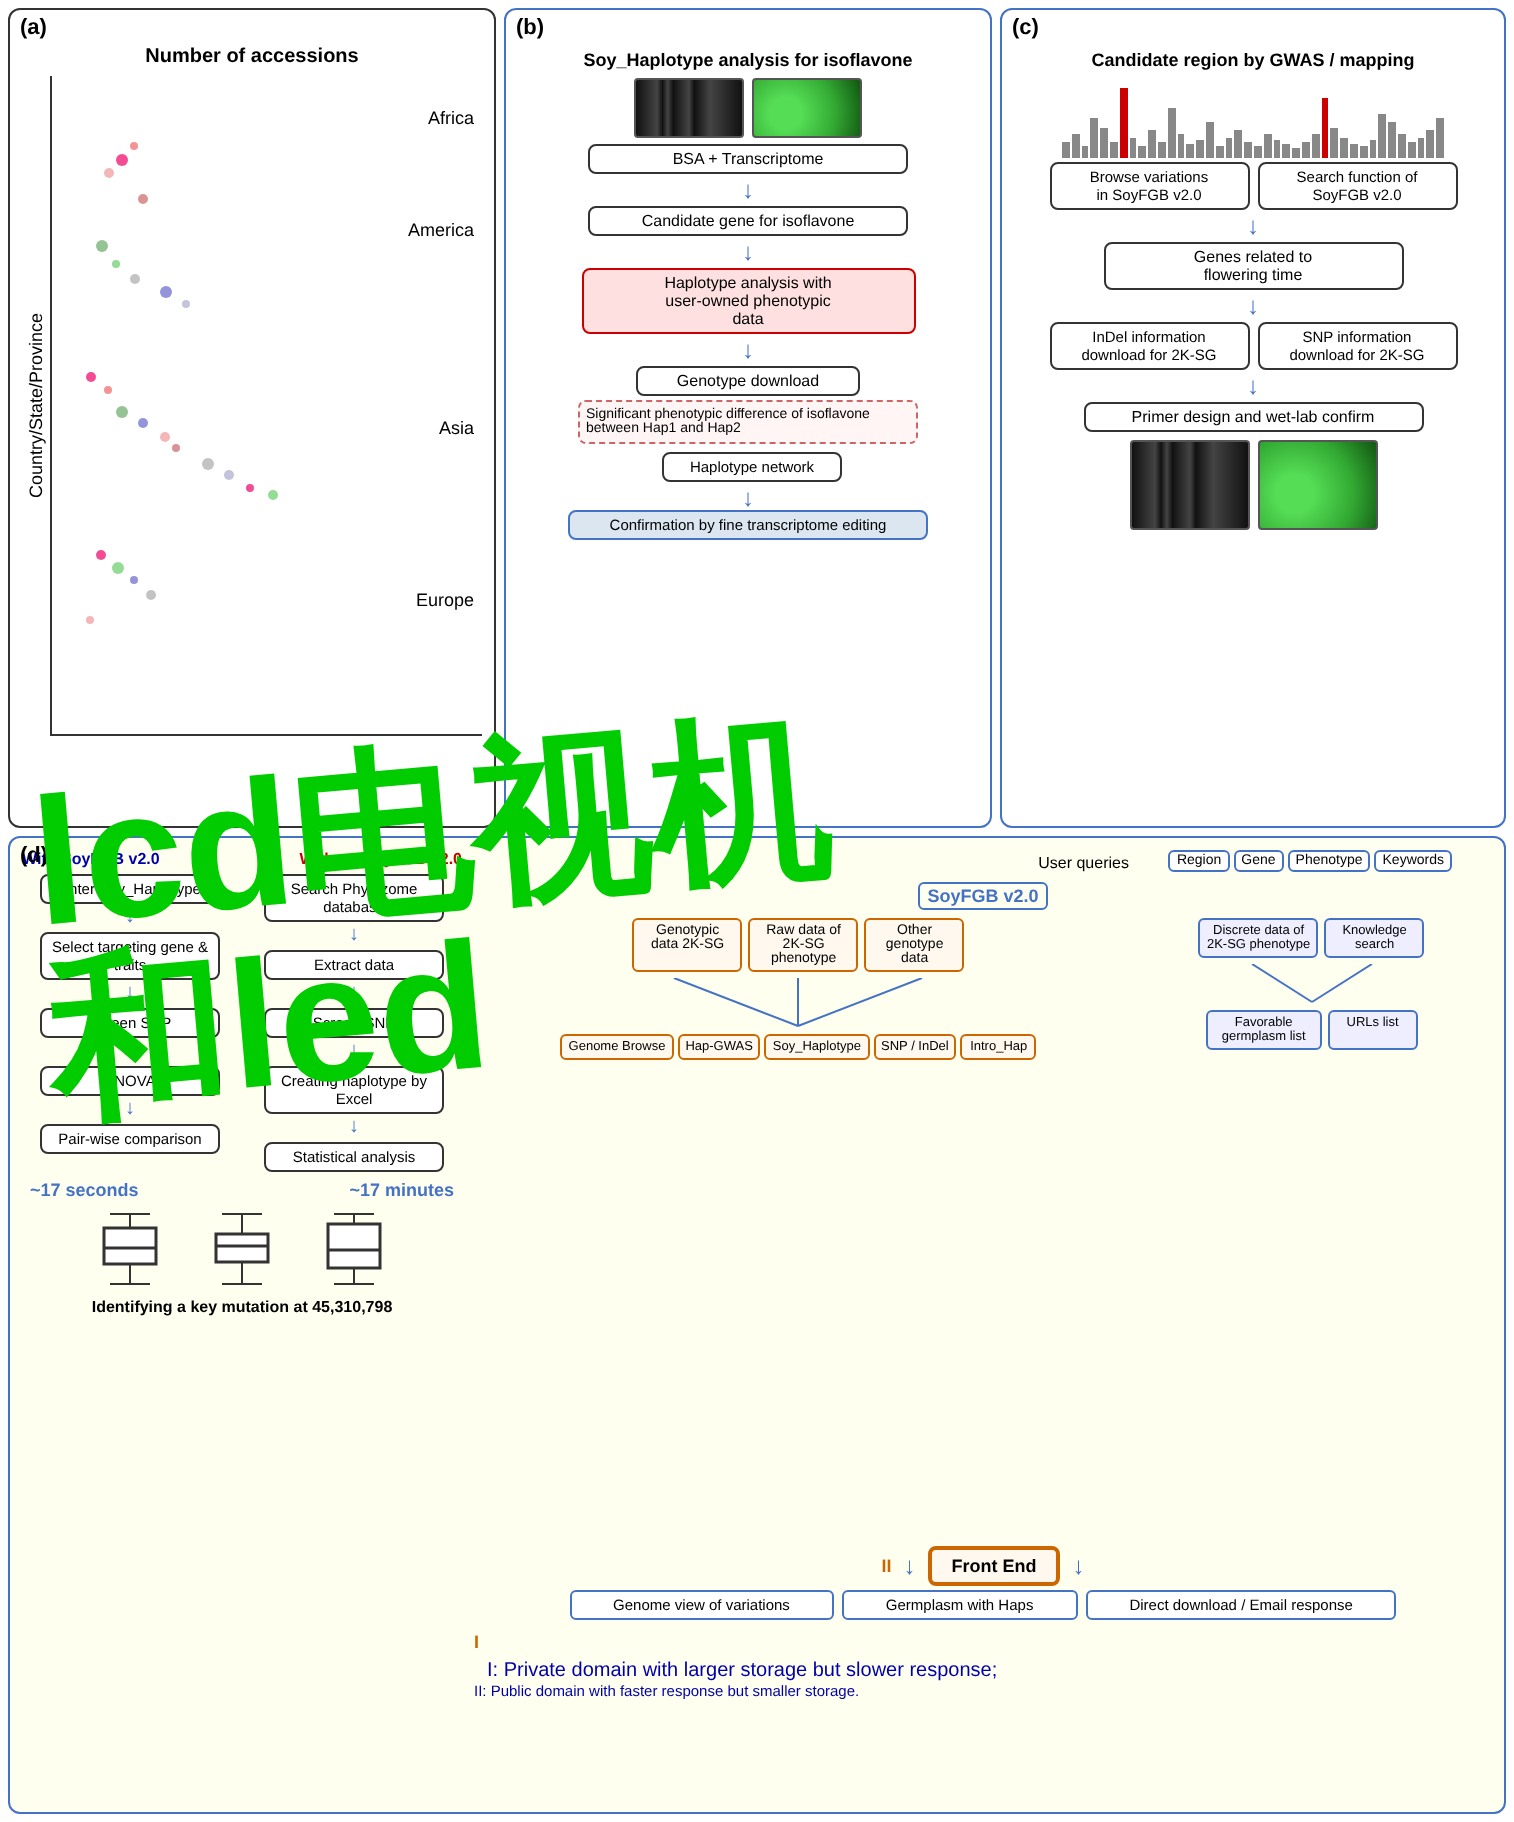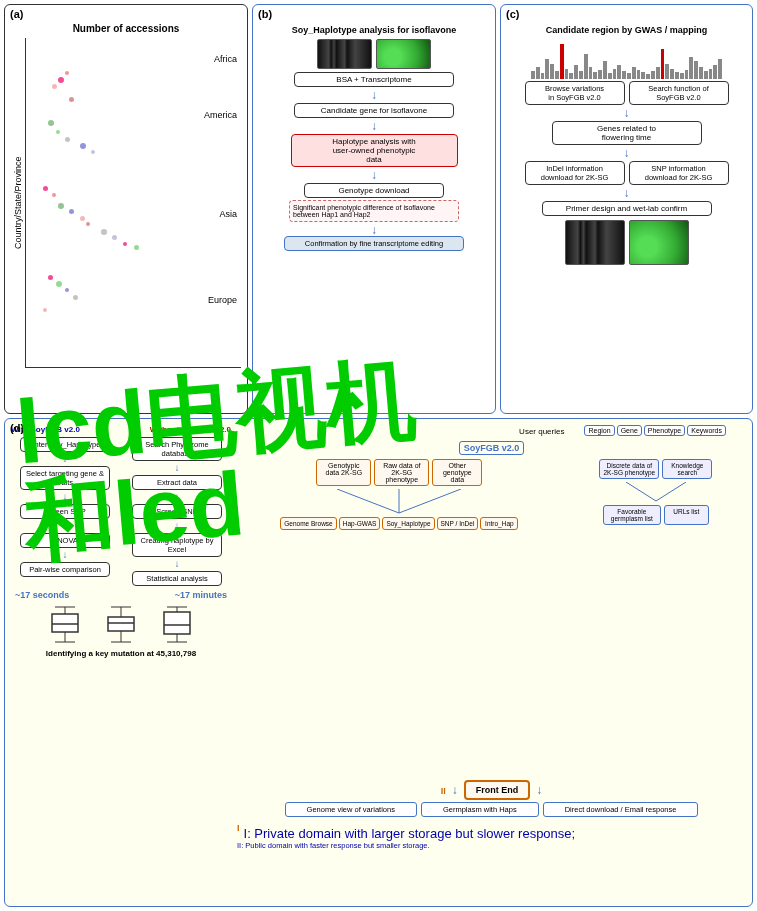--- a/index.html
+++ b/index.html
@@ -359,23 +359,23 @@
       border: 1px solid #4472c4;
       border-radius: 3px;
       padding: 2px 3px;
       font-size: 7px;
       background: #eef;
       text-align: center;
       min-width: 38px;
     }
 
     .note-i {
-      font-size: 13px;
+      font-size: 10px;
       color: #00a;
-      margin-top: 3px;
+      margin-top: 14px;
     }
 
     .note-ii {
       font-size: 7.5px;
       color: #00a;
     }
 
     .roman-i {
       font-size: 9px;
       font-weight: bold;
@@ -481,23 +481,27 @@
     <div style="display:flex; justify-content:center; gap:4px; margin:3px 0;">
       <div class="small-img img-gel"></div>
       <div class="small-img img-green"></div>
     </div>
     <div class="flow-box" style="width:160px;">BSA + Transcriptome</div>
     <div class="arrow-down">↓</div>
     <div class="flow-box" style="width:160px;">Candidate gene for isoflavone</div>
     <div class="arrow-down">↓</div>
     <div class="flow-box-pink" style="width:167px;">Haplotype analysis with<br>user-owned phenotypic<br>data</div>
     <div class="arrow-down">↓</div>
-    <div class="flow-box" style="width:140px;">Genotype download</div>
+    <div class="flow-box" style="width:112px;">Genotype download</div>
     <div class="subpanel-pink" style="width:170px; margin: 2px auto; font-size:7px;">
       Significant phenotypic difference of isoflavone between Hap1 and Hap2
+    </div>
+    <div style="display:flex; align-items:center; justify-content:center; gap:4px;">
+      <div></div>
+      <div class="flow-box" style="width:90px; font-size:7.5px;">Haplotype network</div>
     </div>
     <div class="arrow-down">↓</div>
     <div class="flow-box-blue" style="width:180px; font-size:7.5px;">Confirmation by fine transcriptome editing</div>
   </div>
 
   <div class="panel-c">
     <span class="panel-label">(c)</span>
     <div class="panel-c-title">Candidate region by GWAS / mapping</div>
 
     <div class="gwas-chart" id="gwas-chart">

